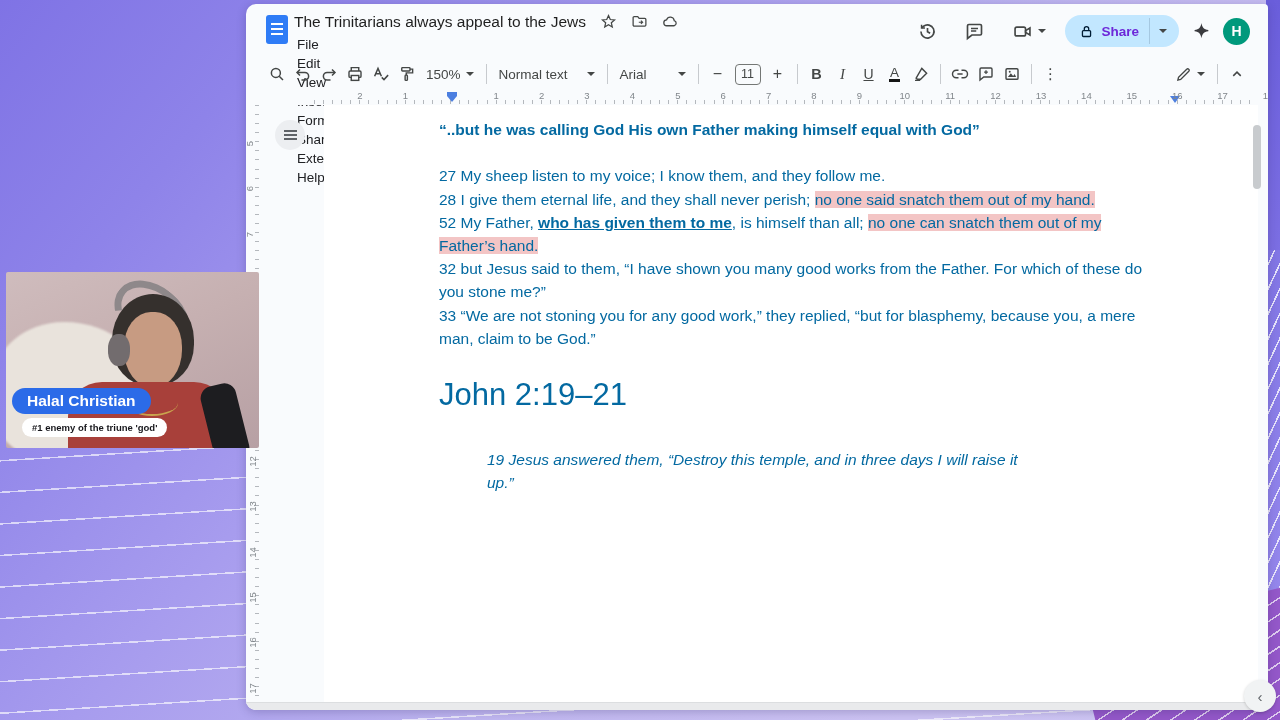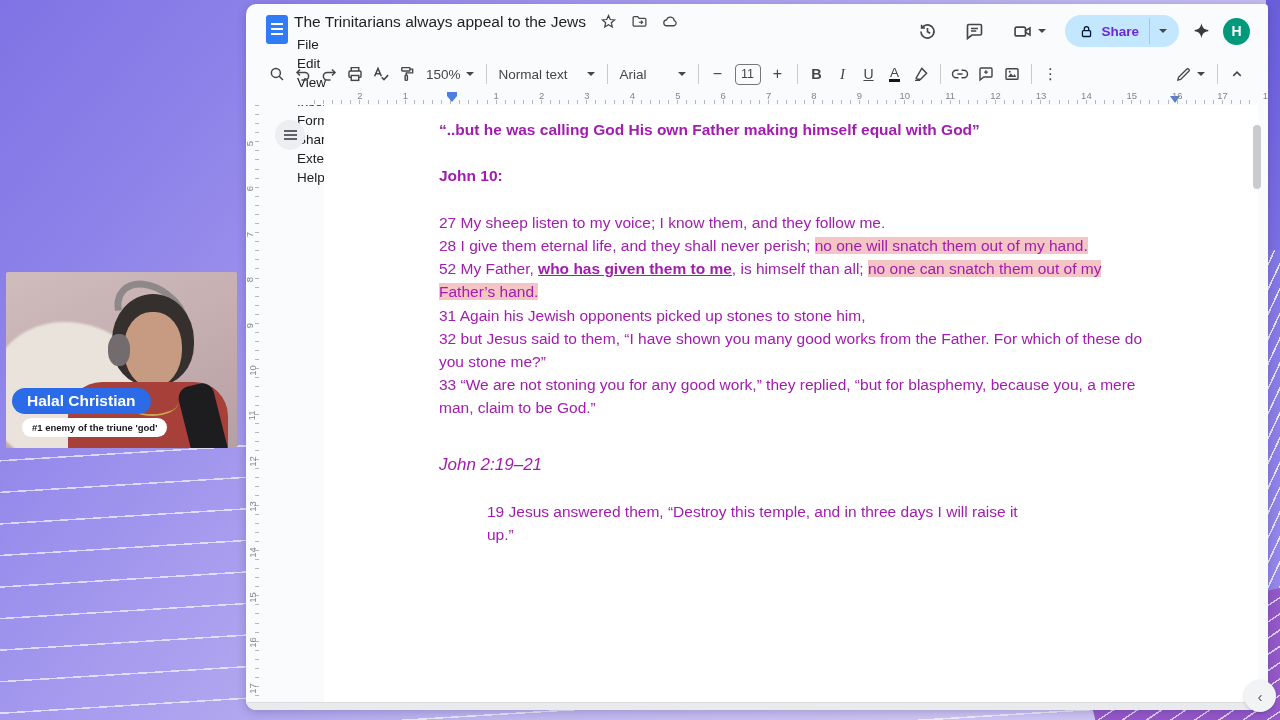--- a/index.html
+++ b/index.html
@@ -85,38 +85,38 @@
   .vnum { position:absolute; left:1px; font-size:9.5px; color:#80868b; transform:rotate(-90deg); transform-origin:center; }
 
   
   .outline-btn { position:absolute; left:29px; top:116px; width:30px; height:30px; border-radius:50%;
     background:#eceef1; display:flex; align-items:center; justify-content:center; }
   .outline-icon { width:13px; height:10px;
     background:repeating-linear-gradient(#5f6368 0 2px, transparent 2px 4px); }
 
   
   .doc-area { position:absolute; left:78px; top:101px; width:934px; height:597px; background:#ffffff; overflow:hidden; }
-  .doc-text { position:absolute; left:115px; top:13px; width:710px; font-size:15.5px; line-height:23.2px; color:#a21caf; }
+  .doc-text { position:absolute; left:115px; top:13px; width:710px; font-size:15.5px; line-height:23.2px; color:#0369a1; }
   .para { min-height:23.2px; }
   .para.gap2 { margin-bottom:23.2px; }
-  .para.heading { font-size:17px; line-height:34px; margin-top:28px; margin-bottom:18px;font-style:italic; }
-  .para.indent { padding-left:48px; }
+  .para.heading { font-size:31px; line-height:34px; margin-top:28px; margin-bottom:36px; }
+  .para.indent { padding-left:48px;font-style:italic; }
   .b { font-weight:bold; } .i { font-style:italic; } .u { text-decoration:underline; }
   .hl { background:#f3c5c5; }
   .cursor { display:inline-block; width:1.5px; height:17px; background:#111; vertical-align:-3px; }
 
   
   .vscroll-thumb { position:absolute; right:7px; top:121px; width:8px; height:64px; background:#c8cbce; border-radius:4px; }
   .bottom-bar { position:absolute; left:0; right:0; bottom:0; height:8px; background:#e9eaec; border-top:1px solid #dcdee0; }
   .collapse-circle { position:absolute; right:4px; bottom:8px; width:32px; height:32px; border-radius:50%;
     background:#f1f3f4; box-shadow:0 1px 3px rgba(0,0,0,.18); display:flex; align-items:center; justify-content:center;
     color:#5f6368; font-size:15px; z-index:3; }
 
   
-  .webcam { position:absolute; left:6px; top:272px; width:231px; height:176px; z-index:3;
+  .webcam { position:absolute; left:6px; top:272px; width:253px; height:176px; z-index:3;
     background:linear-gradient(155deg,#cfbcbd 0%,#c6b0b1 45%,#b7a0a4 100%); overflow:hidden; border-radius:2px; }
   .cam-pillow { position:absolute; left:-14px; top:50px; width:160px; height:140px; background:#e9e3dc;
     border-radius:45% 55% 40% 40%; filter:blur(1px); }
   .cam-body { position:absolute; left:62px; bottom:-6px; width:160px; height:72px; background:#a8403a;
     border-radius:34px 34px 0 0; }
   .cam-hair { position:absolute; left:106px; top:22px; width:82px; height:92px; background:#35302d; border-radius:50% 50% 45% 45%; }
   .cam-face { position:absolute; left:118px; top:40px; width:58px; height:76px; background:#c79b82; border-radius:46% 46% 50% 50%; }
   .cam-band { position:absolute; left:104px; top:14px; width:84px; height:60px; border-radius:50%;
     border:7px solid #8e888a; border-bottom-color:transparent; border-right-color:transparent; transform:rotate(40deg); }
   .cam-earcup { position:absolute; left:102px; top:62px; width:22px; height:32px; background:#726c6e; border-radius:45%; }
@@ -365,25 +365,23 @@
       <span class="vnum" style="top: 577.8px;">17</span>
     </div>
 
   <div class="outline-btn">
     <span class="outline-icon"></span>
   </div>
 
   <div class="doc-area">
     <div class="doc-text">
         <div class="para gap2"><span class="b">“..but he was calling God His own Father making himself equal with God”</span></div>
-        <div class="para gap2"><span class="b">John 10:</span></div>
         <div class="para"><span>27 My sheep listen to my voice; I know them, and they follow me.</span></div>
-        <div class="para"><span>28 I give them eternal life, and they shall never perish; </span><span class="hl">no one will snatch them out of my hand.</span></div>
+        <div class="para"><span>28 I give them eternal life, and they shall never perish; </span><span class="hl">no one said snatch them out of my hand.</span></div>
         <div class="para"><span>52 My Father, </span><span class="b u">who has given them to me</span><span>, is himself than all; </span><span class="hl">no one can snatch them out of my Father’s hand.</span></div>
-        <div class="para"><span>31 Again his Jewish opponents picked up stones to stone him,</span></div>
         <div class="para"><span>32 but Jesus said to them, “I have shown you many good works from the Father. For which of these do you stone me?”</span></div>
         <div class="para"><span>33 “We are not stoning you for any good work,” they replied, “but for blasphemy, because you, a mere man, claim to be God.”</span></div>
         <div class="para heading"><span>John 2:19–21</span></div>
         <div class="para indent"><span>19 Jesus answered them, “Destroy this temple, and in three days I will raise it</span><br><span>up.”</span></div>
       </div>
   </div>
 
   <div class="vscroll-thumb"></div>
   <div class="bottom-bar"></div>
 </div>

